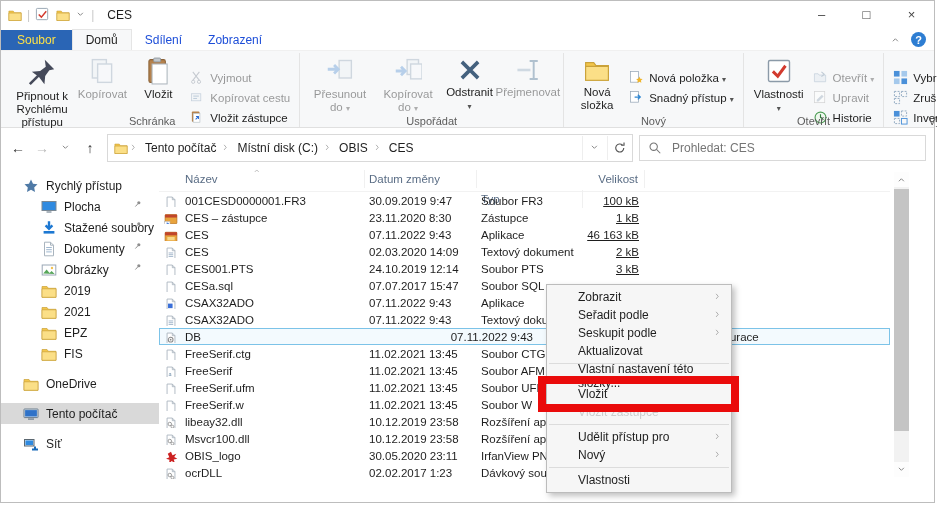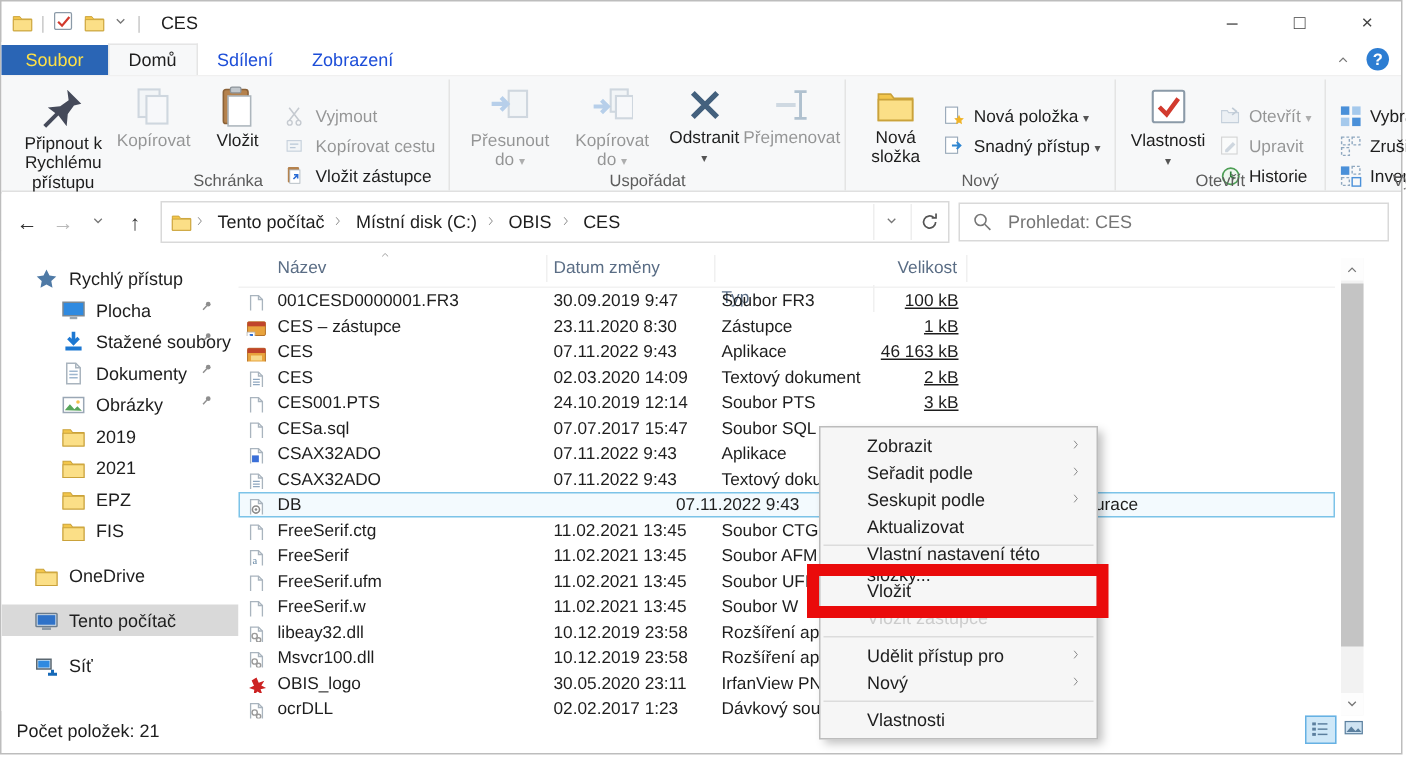--- a/index.html
+++ b/index.html
@@ -809,41 +809,20 @@
         </div>
       <div class="vs-thumb"></div>
       <div class="vs-btn vs-down" id="vs-down">
           <svg width="10" height="10" viewBox="0 0 16 16">
             <path d="M2 5.5l4 4 4-4" stroke="#777" stroke-width="1.4" fill="none" transform="translate(1,-1)"></path>
           </svg>
         </div>
     </div>
   </div>
 
-  <div class="statusbar">
-    <span>Počet položek: 21</span>
-    <span class="viewtoggles">
-      <span class="vt active" id="vt-details">
-          <svg width="13" height="13" viewBox="0 0 16 16">
-            <rect x="1" y="2" width="3" height="2.4" fill="#5b7f9e"></rect>
-            <rect x="5.5" y="2.6" width="8" height="1.2" fill="#5b7f9e"></rect>
-            <rect x="1" y="6.3" width="3" height="2.4" fill="#5b7f9e"></rect>
-            <rect x="5.5" y="6.9" width="8" height="1.2" fill="#5b7f9e"></rect>
-            <rect x="1" y="10.6" width="3" height="2.4" fill="#5b7f9e"></rect>
-            <rect x="5.5" y="11.2" width="8" height="1.2" fill="#5b7f9e"></rect>
-          </svg>
-        </span>
-      <span class="vt" id="vt-thumbs">
-          <svg width="13" height="13" viewBox="0 0 16 16">
-            <rect x="1" y="2.5" width="14" height="10" fill="#cfe3f2" stroke="#5b7f9e"></rect>
-            <path d="M2 11l4-4.5 3.4 3.8 2.2-2.2 2.8 2.9z" fill="#5b7f9e"></path>
-          </svg>
-        </span>
-    </span>
-  </div>
 
   <div class="ctxmenu" id="ctxmenu">
       <div class="mi">Zobrazit<span class="sub"><svg width="9" height="9" viewBox="0 0 16 16">
             <path d="M5 2l5 6-5 6" stroke="#707070" stroke-width="1.3" fill="none" transform="scale(.75)"></path>
           </svg></span></div>
       <div class="mi">Seřadit podle<span class="sub"><svg width="9" height="9" viewBox="0 0 16 16">
             <path d="M5 2l5 6-5 6" stroke="#707070" stroke-width="1.3" fill="none" transform="scale(.75)"></path>
           </svg></span></div>
       <div class="mi">Seskupit podle<span class="sub"><svg width="9" height="9" viewBox="0 0 16 16">
             <path d="M5 2l5 6-5 6" stroke="#707070" stroke-width="1.3" fill="none" transform="scale(.75)"></path>

